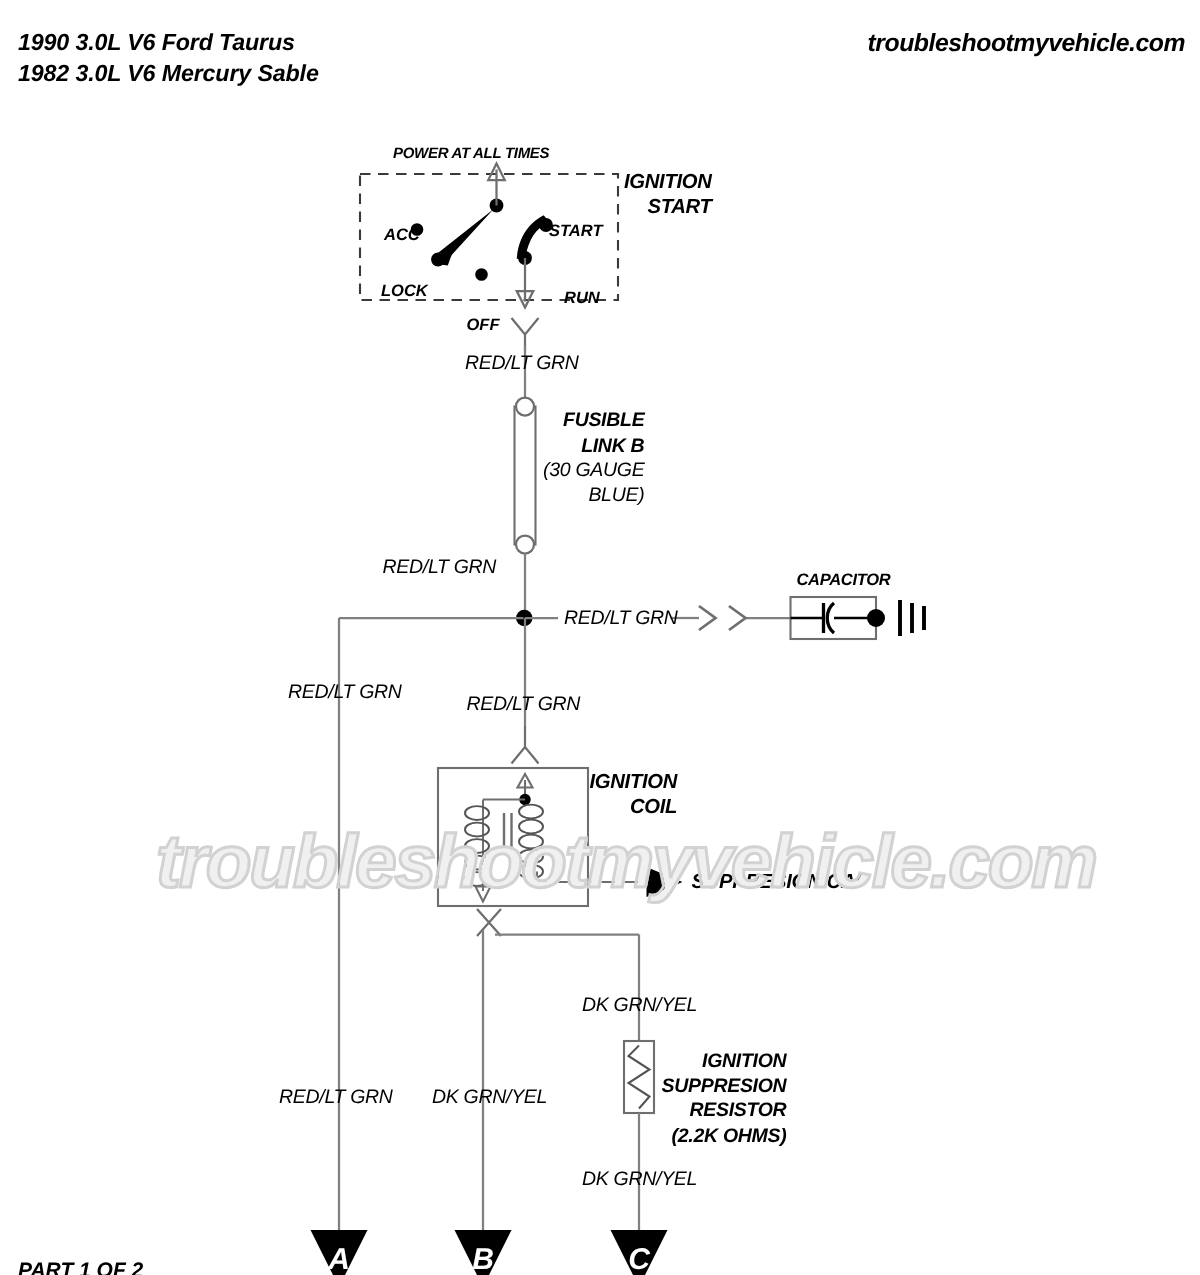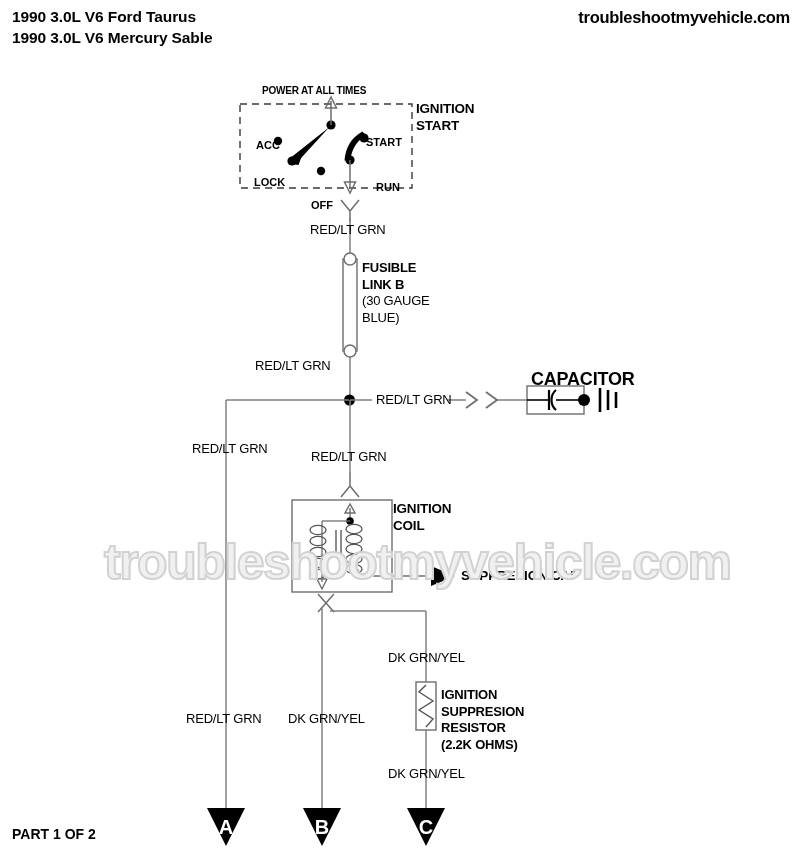--- a/index.html
+++ b/index.html
@@ -11,23 +11,24 @@
   body {
     width: 800px;
     height: 850px;
     position: relative;
     font-family: "Liberation Sans", sans-serif;
     color: #000000;
     overflow: hidden;
   }
   #page {
     position: absolute;
-    left: 0; top: 0;
+    left: 0; top: 12px;
     width: 800px;
     height: 645px;
+    font-style: italic;
   }
   .hdr-block {
     position: absolute;
     left: 12px;
     top: 6px;
     line-height: 21px;
   }
   .hdr-line {
     font-size: 15.5px;
     font-weight: bold;
@@ -62,20 +63,21 @@
     position: absolute;
     font-size: 13px;
     white-space: nowrap;
     letter-spacing: -0.2px;
   }
   .lbl-b {
     font-weight: bold;
   }
   .lbl-multi {
     line-height: 16.5px;
+    text-align: right;
   }
   .sw-lbl {
     position: absolute;
     font-size: 11px;
     font-weight: bold;
     white-space: nowrap;
     margin-top: 22px;
   }
   .watermark {
     position: absolute;
@@ -91,21 +93,21 @@
     pointer-events: none;
   }
 </style>
 </head>
 <body>
 
 <div id="page">
 
   <div class="hdr-block">
     <div class="hdr-line">1990 3.0L V6 Ford Taurus</div>
-    <div class="hdr-line">1990 3.0L V6 Mercury Sable</div>
+    <div class="hdr-line">1982 3.0L V6 Mercury Sable</div>
   </div>
 
   <div class="site-url">troubleshootmyvehicle.com</div>
 
   <svg id="diagram" viewBox="0 0 800 850">
     <defs>
       <marker id="arrowBlack" viewBox="0 0 10 10" refX="9" refY="5" markerWidth="7" markerHeight="7" orient="auto-start-reverse">
         <path d="M 0 0 L 10 5 L 0 10 z" fill="#000"></path>
       </marker>
     </defs>
@@ -245,21 +247,21 @@
     <div class="lbl-b">FUSIBLE</div>
     <div class="lbl-b">LINK B</div>
     <div>(30 GAUGE</div>
     <div>BLUE)</div>
   </div>
 
   <div class="lbl" style="left:255px; top:358px;">RED/LT GRN</div>
 
   <div class="lbl" style="left:376px; top:392px;">RED/LT GRN</div>
 
-  <div class="lbl lbl-b" style="left:531px; top:369px; font-size:18px;">CAPACITOR</div>
+  <div class="lbl lbl-b" style="left:531px; top:369px; font-size:11px;">CAPACITOR</div>
 
   <div class="lbl" style="left:192px; top:441px;">RED/LT GRN</div>
 
   <div class="lbl" style="left:311px; top:449px;">RED/LT GRN</div>
 
   <div class="lbl lbl-b lbl-multi" style="left:393px; top:501px; font-size:13.5px;">
     <div>IGNITION</div>
     <div>COIL</div>
   </div>
 

